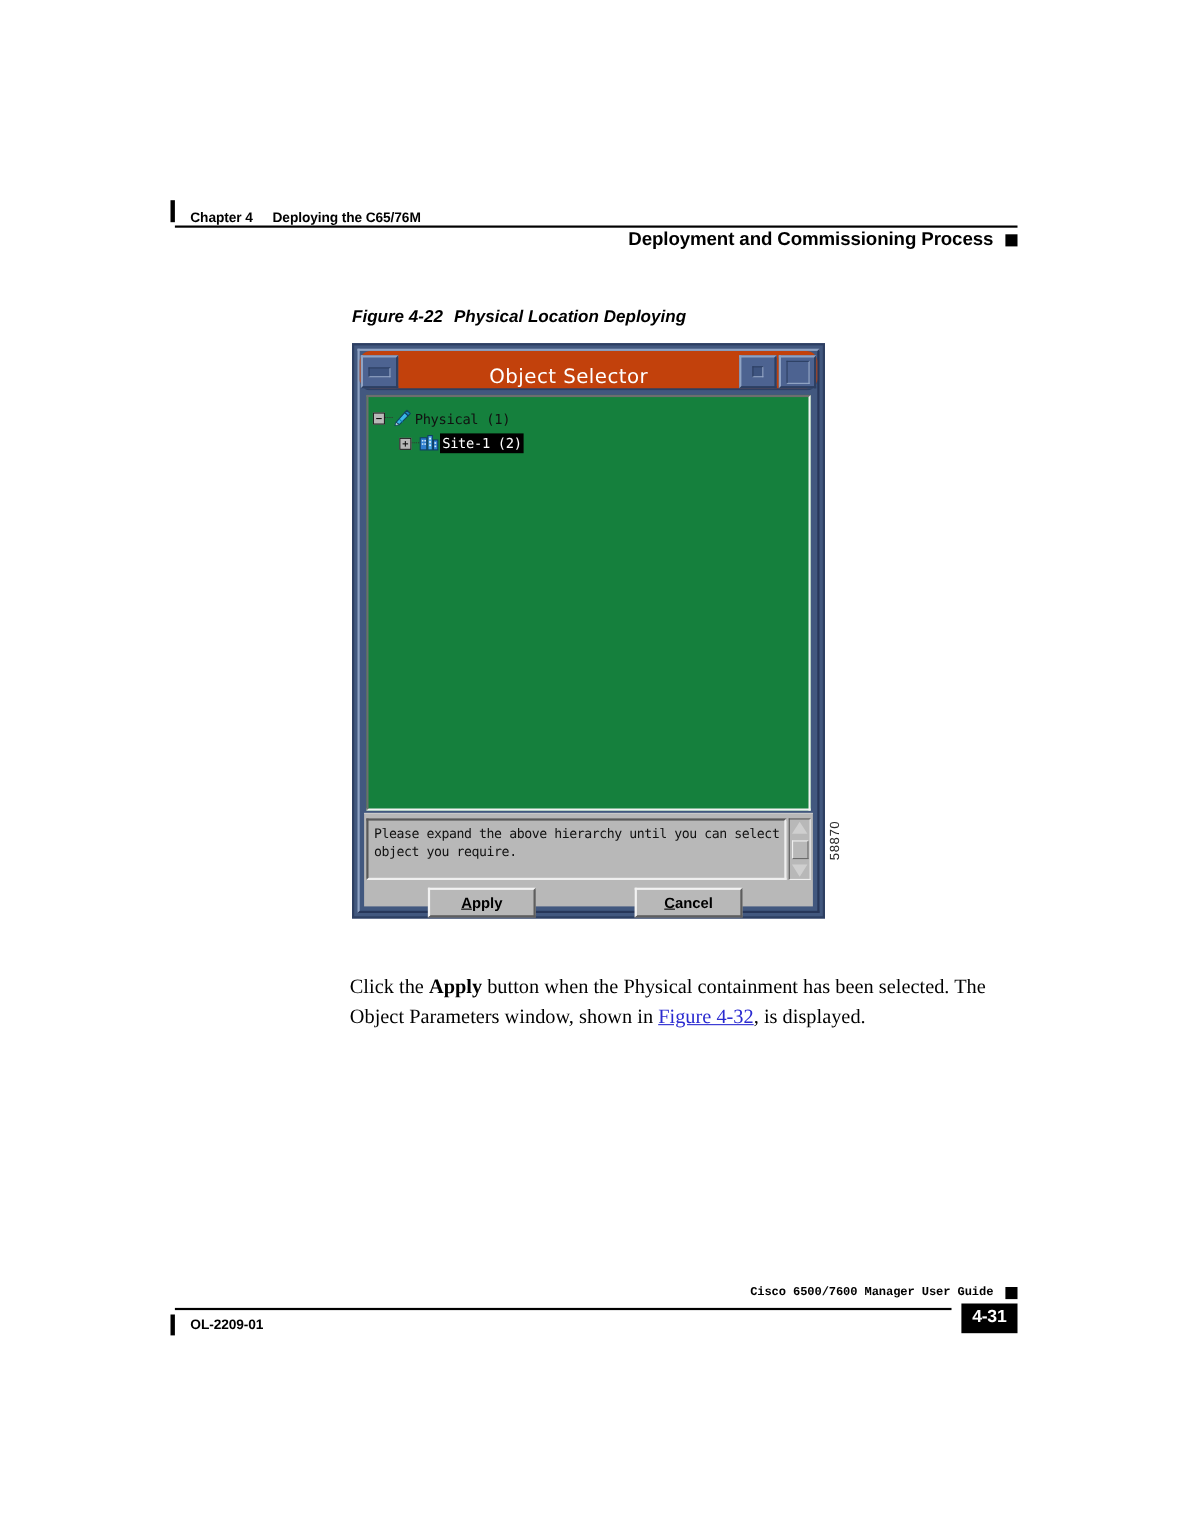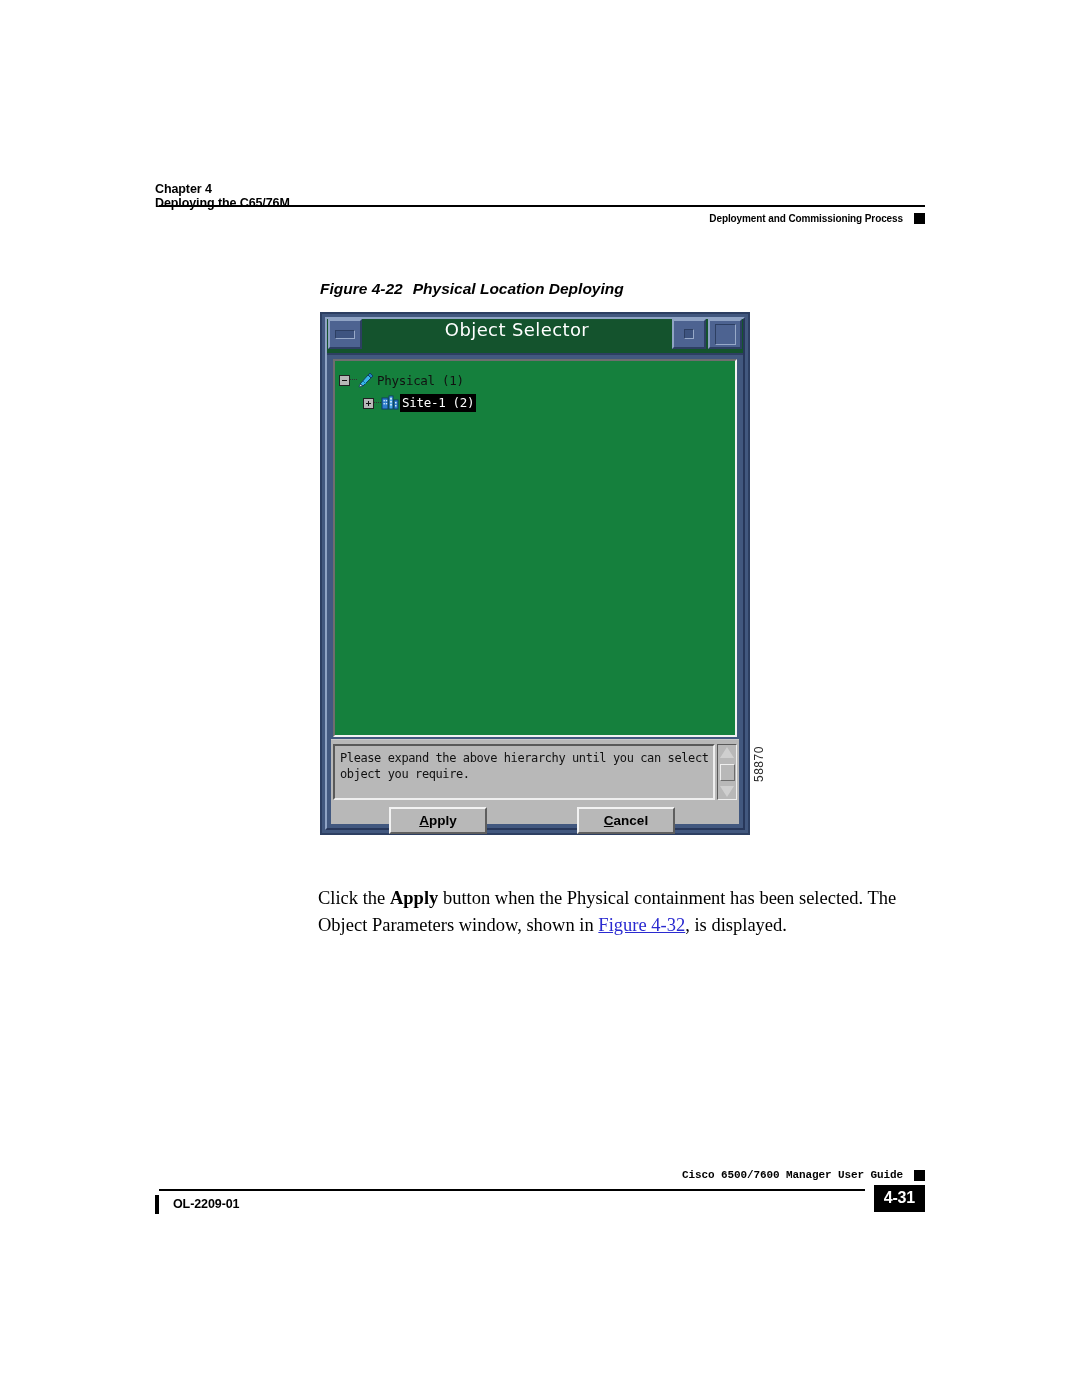--- a/index.html
+++ b/index.html
@@ -24,21 +24,20 @@
     width: 770px;
     height: 50px;
   }
   .hdr-chapter-row {
     position: absolute;
     left: 0;
     top: 0;
     display: flex;
     align-items: baseline;
     height: 22px;
-    flex-direction: column;
   }
   .hdr-tick {
     width: 4px;
     height: 20px;
     background: #000;
     margin-right: 14px;
   }
   .hdr-chapter-label,
   .hdr-chapter-title {
     font-family: "Liberation Sans", "DejaVu Sans", sans-serif;
@@ -60,21 +59,21 @@
     position: absolute;
     right: 0;
     top: 26px;
     display: flex;
     align-items: center;
     height: 20px;
   }
   .hdr-section-title {
     font-family: "Liberation Sans", "DejaVu Sans", sans-serif;
     font-weight: bold;
-    font-size: 10px;
+    font-size: 17px;
     letter-spacing: -0.1px;
     white-space: nowrap;
   }
   .hdr-square {
     width: 11px;
     height: 11px;
     background: #000;
     margin-left: 11px;
   }
 
@@ -122,23 +121,24 @@
     border-right: 2px solid #27375a;
     border-bottom: 2px solid #27375a;
     box-sizing: border-box;
   }
 
   
   .title-bar {
     position: relative;
     height: 34px;
     display: flex;
-    align-items: flex-start;
-    background: #14532d;
+    align-items: flex-end;
+    background: #c2410c;
     border-bottom: 2px solid #2d3f62;
+    border-radius: 10px;
   }
   .tb-btn {
     width: 34px;
     height: 30px;
     box-sizing: border-box;
     border-top: 2px solid #8fa3c4;
     border-left: 2px solid #8fa3c4;
     border-right: 2px solid #2d3f62;
     border-bottom: 2px solid #2d3f62;
     background: #4d6391;

